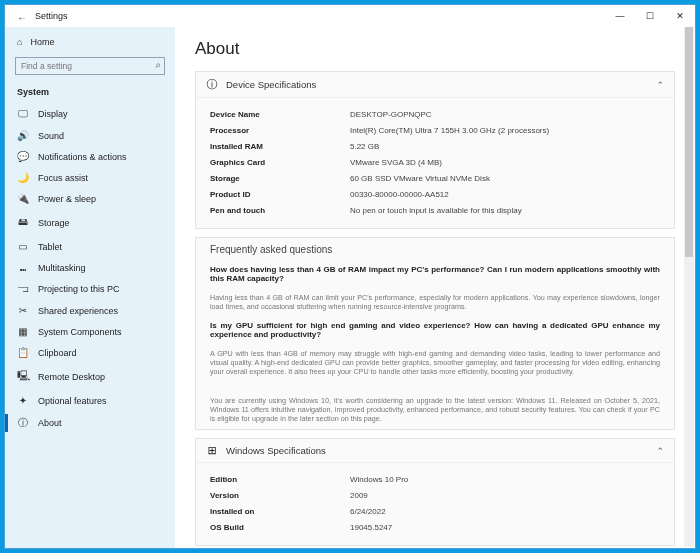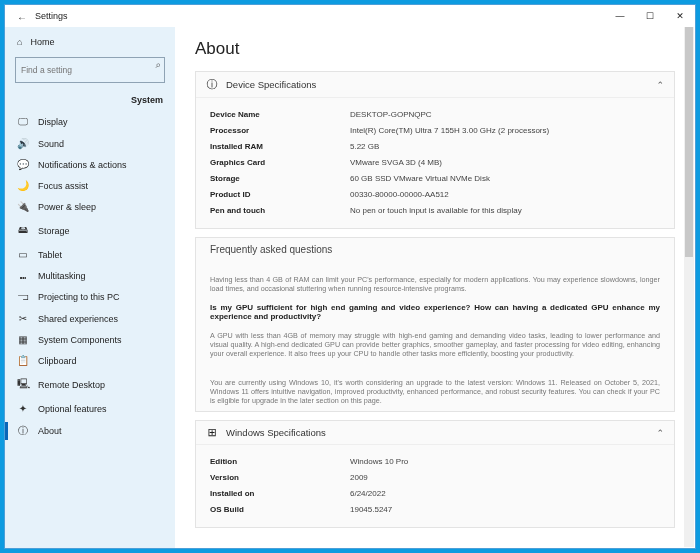--- a/index.html
+++ b/index.html
@@ -7,24 +7,24 @@
   .window { background: #fff; width: 692px; height: 545px; border: 1px solid #4c9fd8; position: relative; display: flex; flex-direction: column; }
   .titlebar { height: 22px; display: flex; align-items: center; justify-content: space-between; font-size: 9px; color: #222; }
   .titlebar-left { display: flex; align-items: center; gap: 8px; padding-left: 12px; }
   .tb-back { font-size: 10px; color: #333; cursor: default; }
   .titlebar-right { display: flex; }
   .tb-btn { width: 30px; height: 22px; display: flex; align-items: center; justify-content: center; font-size: 9px; color: #222; }
   .content { flex: 1; display: flex; overflow: hidden; }
   .sidebar { width: 170px; background: #e6f2fa; display: flex; flex-direction: column; padding: 4px 0 0 0; font-size: 9px; color: #222; overflow-y: auto; }
   .home-row { display: flex; align-items: center; gap: 8px; padding: 6px 12px; }
   .search-wrap { padding: 4px 10px 8px 10px; }
-  .search { width: 100%; border: 1px solid #8fa3b4; height: 26px; font-size: 8.5px; padding: 0 18px 0 5px; background: #e6f2fa; color: #555; }
+  .search { width: 100%; border: 1px solid #8fa3b4; height: 18px; font-size: 8.5px; padding: 0 18px 0 5px; background: #e6f2fa; color: #555; }
   .search-box { position: relative; }
   .search-icon { position: absolute; right: 4px; top: 2px; font-size: 10px; color: #555; }
-  .section-title { padding: 4px 12px 6px 12px; font-size: 9px; font-weight: 600; text-align: right; }
+  .section-title { padding: 4px 12px 6px 12px; font-size: 9px; font-weight: 600; }
   .nav-item { display: flex; align-items: center; gap: 9px; padding: 5px 12px; font-size: 9px; color: #222; position: relative; }
   .nav-item .icon { width: 12px; text-align: center; font-size: 10px; color: #333; }
   .nav-item.active::before { content: ""; position: absolute; left: 0; top: 3px; bottom: 3px; width: 3px; background: #0a66b8; }
   .main { flex: 1; overflow-y: auto; padding: 10px 20px 10px 20px; color: #222; }
   .main h1 { font-size: 17px; font-weight: 400; margin: 2px 0 12px 0; }
   .section { border: 1px solid #e3e3e3; background: #fafafa; margin-bottom: 8px; }
   .sec-head { display: flex; align-items: center; justify-content: space-between; padding: 5px 10px; font-size: 9.5px; color: #333; border-bottom: 1px solid #eee; }
   .sec-head .lh { display: flex; align-items: center; gap: 8px; }
   .sec-head .ic { width: 12px; font-size: 11px; color: #222; display: inline-flex; justify-content: center; }
   .sec-body { padding: 8px 14px 10px 14px; font-size: 8.5px; }
@@ -174,20 +174,21 @@
               <div class="k">Pen and touch</div>
               <div class="v">No pen or touch input is available for this display</div>
             </div>
           </div>
       </div>
 
       <div class="section">
         <div class="faq-title">Frequently asked questions</div>
         <div id="faq-rows">
             <div class="qa">
+              <div class="q">How does having less than 4 GB of RAM impact my PC's performance? Can I run modern applications smoothly with this RAM capacity?</div>
               <div class="a">Having less than 4 GB of RAM can limit your PC's performance, especially for modern applications. You may experience slowdowns, longer load times, and occasional stuttering when running resource-intensive programs.</div>
             </div>
             <div class="qa">
               <div class="q">Is my GPU sufficient for high end gaming and video experience? How can having a dedicated GPU enhance my experience and productivity?</div>
               <div class="a">A GPU with less than 4GB of memory may struggle with high-end gaming and demanding video tasks, leading to lower performance and visual quality. A high-end dedicated GPU can provide better graphics, smoother gameplay, and faster processing for video editing, enhancing your overall experience. It also frees up your CPU to handle other tasks more efficiently, boosting your productivity.</div>
             </div>
             <div class="qa">
               <div class="a">You are currently using Windows 10, it's worth considering an upgrade to the latest version: Windows 11. Released on October 5, 2021, Windows 11 offers intuitive navigation, improved productivity, enhanced performance, and robust security features. You can check if your PC is eligible for upgrade in the later section on this page.</div>
             </div>
           </div>

